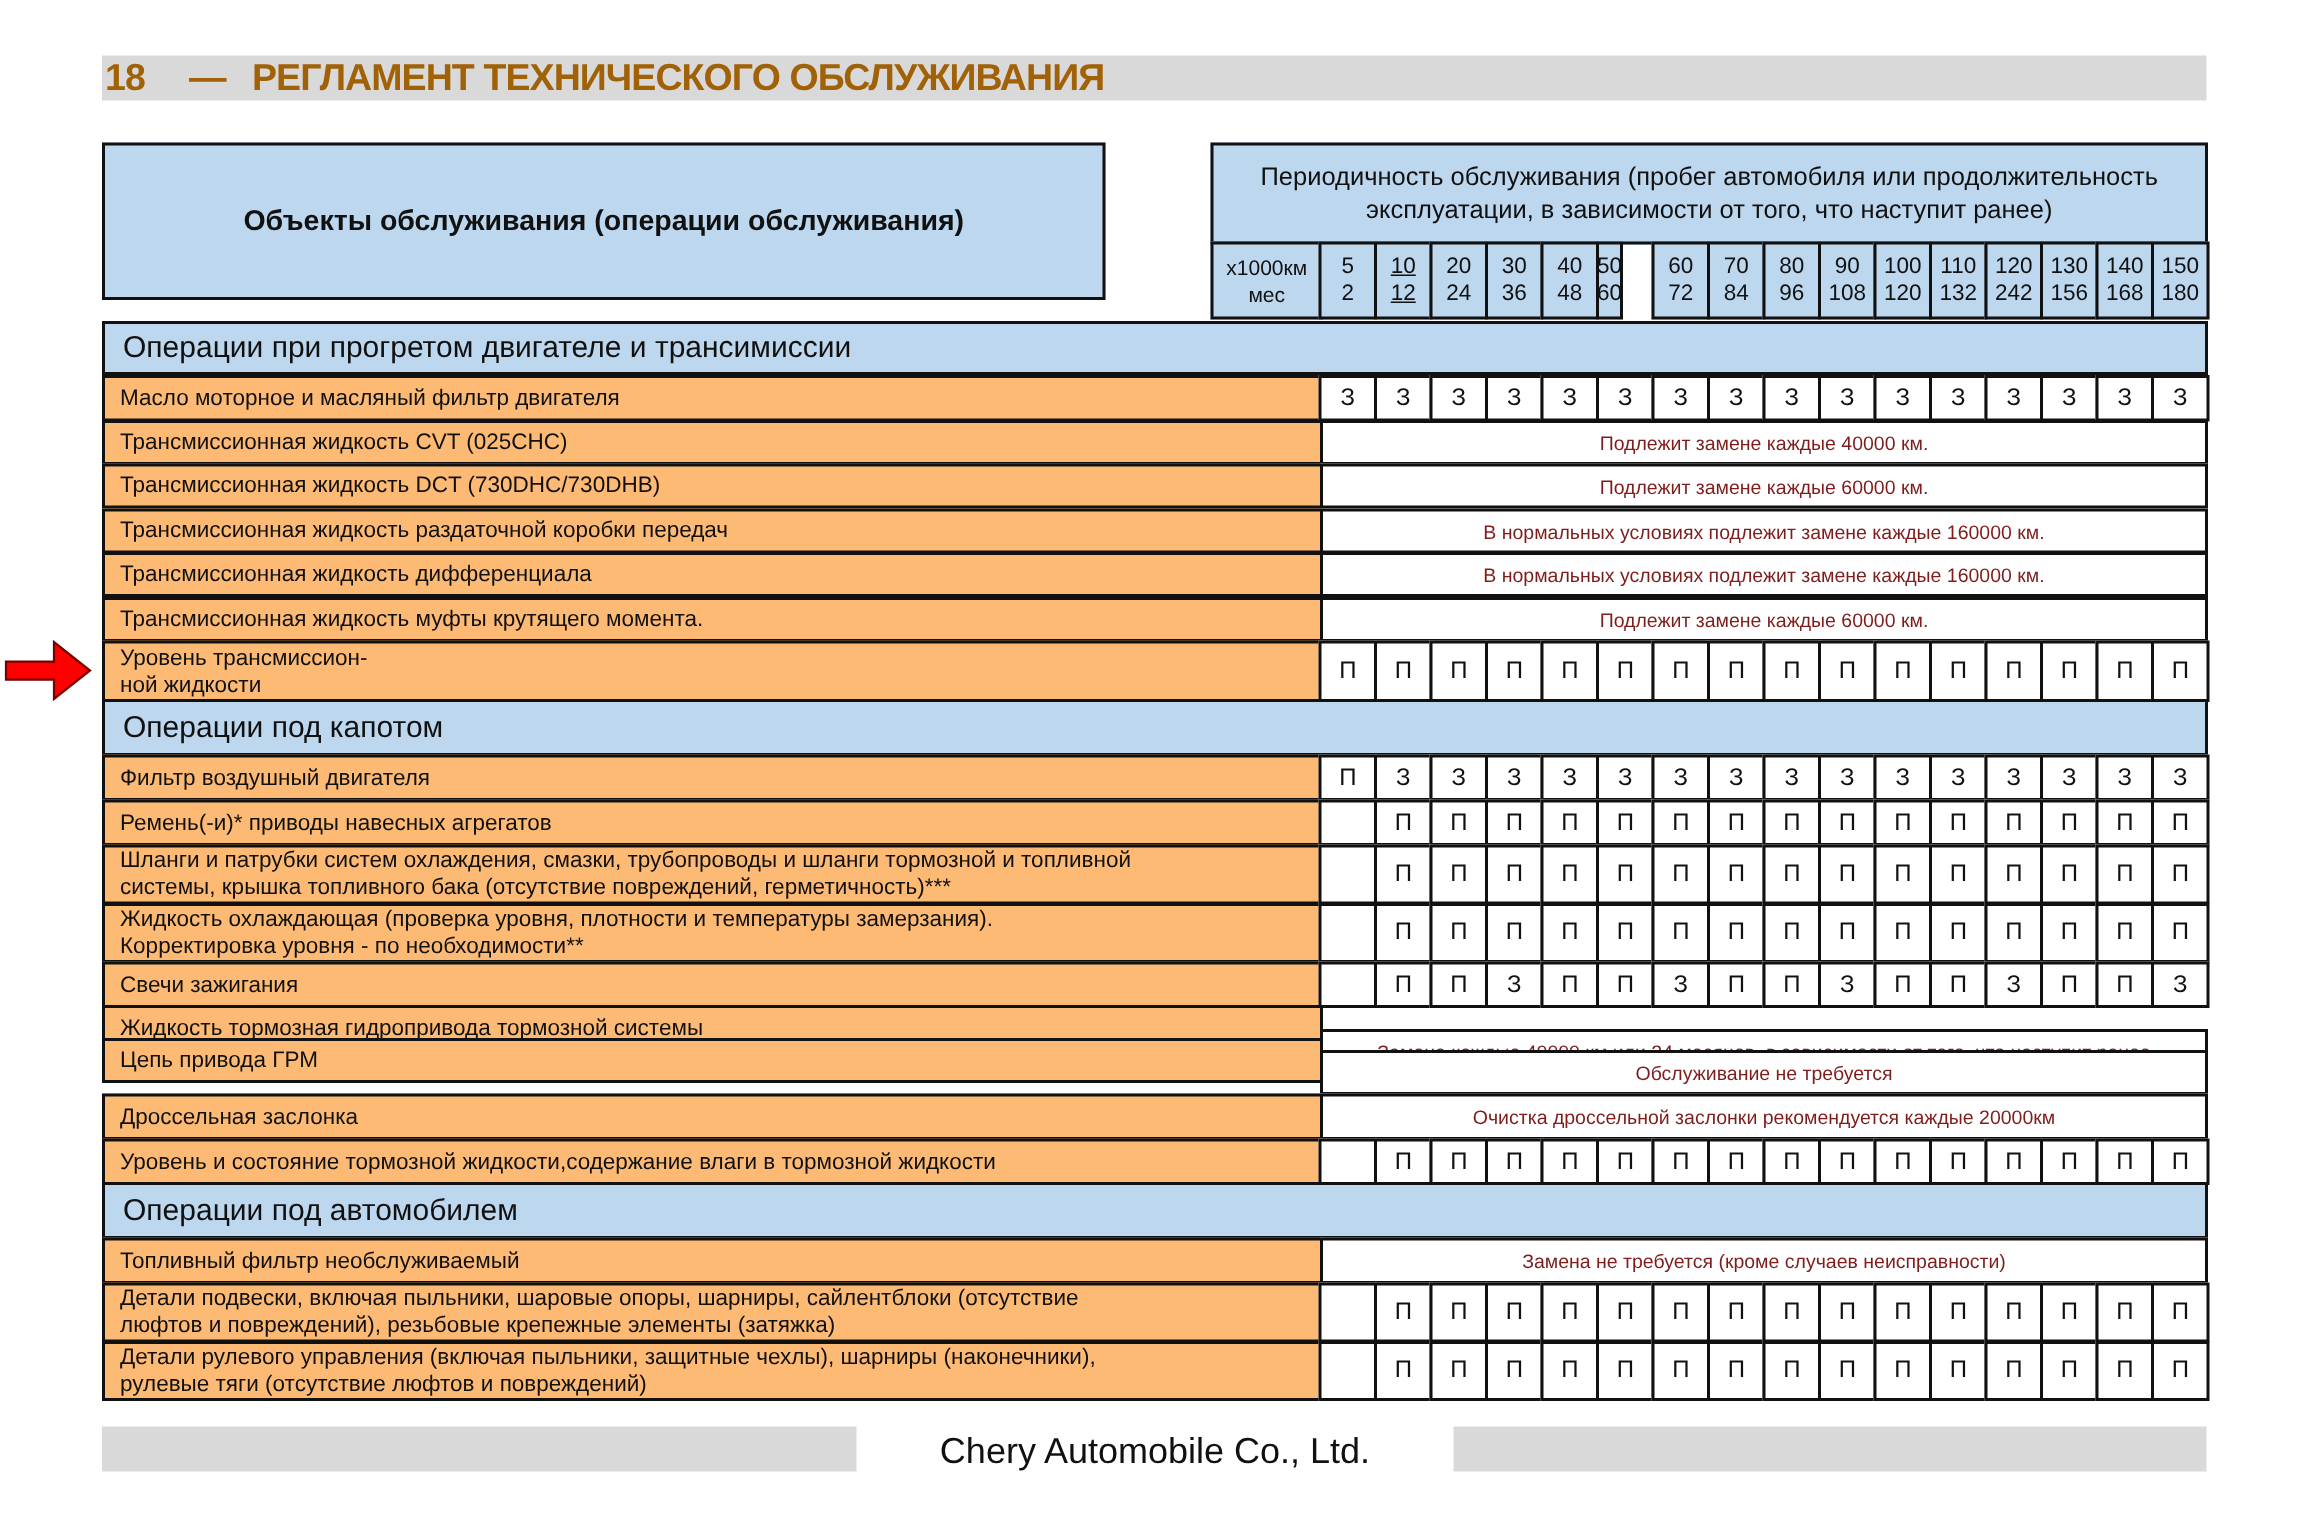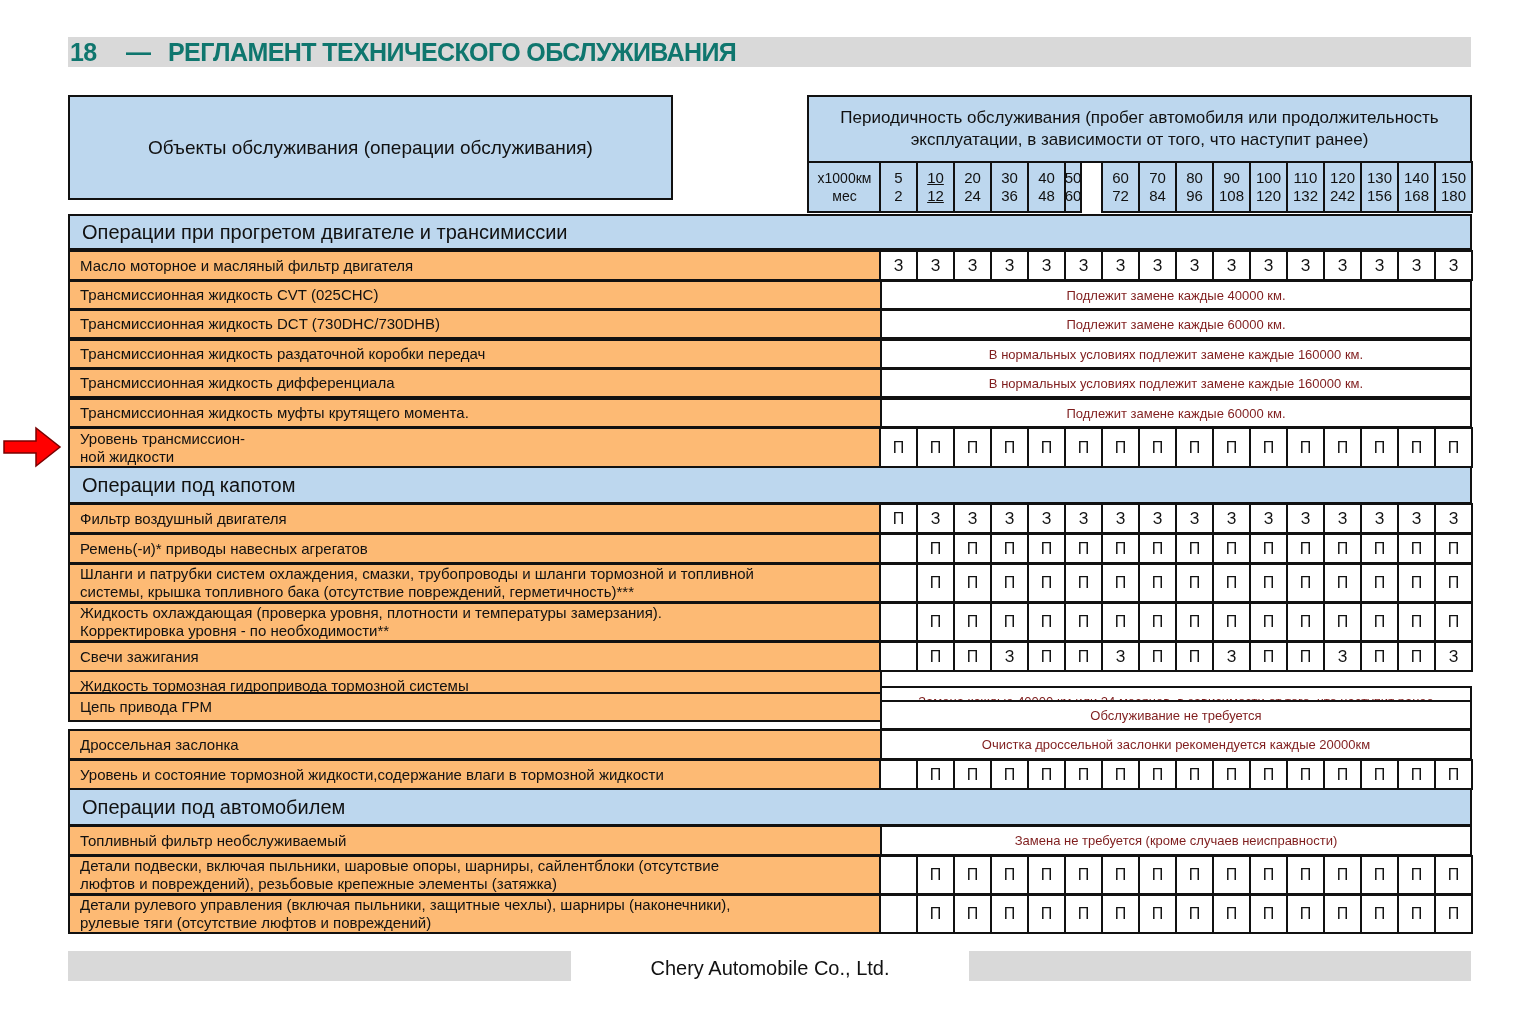--- a/index.html
+++ b/index.html
@@ -3,29 +3,29 @@
 <meta charset="utf-8">
 <style>
   html, body { margin:0; padding:0; background:#ffffff; }
   body { width:1539px; height:1010px; position:relative; overflow:hidden;
          font-family:"Liberation Sans", sans-serif; color:#111; }
   .abs { position:absolute; box-sizing:border-box; }
 
   
   #title-band { left:68px; top:37px; width:1403px; height:30px; background:#d9d9d9; }
   #title-text { left:70px; top:37px; height:30px; line-height:30px; font-size:25px; font-weight:bold;
-                color:#0f766e; letter-spacing:-0.6px; white-space:nowrap; }
+                color:#a16207; letter-spacing:-0.6px; white-space:nowrap; }
   #title-text .num { display:inline-block; width:56px; }
   #title-text .dash { display:inline-block; width:42px; }
 
   
   .hdr { background:#bdd7ee; border:2px solid #111; }
-  #hdr-left { left:68px; top:95px; width:605px; height:105px;
+  #hdr-left { left:68px; top:95px; width:669px; height:105px;
               display:flex; align-items:center; justify-content:center;
-              font-size:19px; font-weight:normal; }
+              font-size:19px; font-weight:bold; }
   #hdr-right-top { left:807px; top:95px; width:665px; height:68px;
               display:flex; align-items:center; justify-content:center; text-align:center;
               font-size:17px; line-height:22px; padding:0 4px; }
   #hdr-unit { left:807px; top:161px; width:75px; height:52px; background:#bdd7ee; border:2px solid #111;
               display:flex; flex-direction:column; align-items:center; justify-content:center;
               font-size:14px; line-height:18px; }
   .hdr-col { top:161px; height:52px; background:#bdd7ee; border:2px solid #111;
              display:flex; flex-direction:column; align-items:center; justify-content:center;
              font-size:15px; line-height:18px; }
 
@@ -42,21 +42,21 @@
   .note { left:880px; width:592px; background:#fff; border:2px solid #111; color:#7f1d1d;
           font-size:13px; display:flex; align-items:center; justify-content:center; white-space:nowrap; }
 
   
   #arrow { left:2px; top:425px; width:62px; height:44px; }
 
   
   #footer-left { left:68px; top:951px; width:503px; height:30px; background:#d9d9d9; }
   #footer-right { left:969px; top:951px; width:502px; height:30px; background:#d9d9d9; }
   #footer-text { left:571px; top:951px; width:398px; height:34px; text-align:center;
-                 font-size:20px; line-height:34px; color:#111; }
+                 font-size:24px; line-height:34px; color:#111; }
 </style>
 </head>
 <body>
 
 <div id="title-band" class="abs"></div>
 <div id="title-text" class="abs">
   <span class="num">18</span><span class="dash">—</span><span>РЕГЛАМЕНТ ТЕХНИЧЕСКОГО ОБСЛУЖИВАНИЯ</span>
 </div>
 
 <div id="hdr-left" class="abs hdr">Объекты обслуживания (операции обслуживания)</div>

